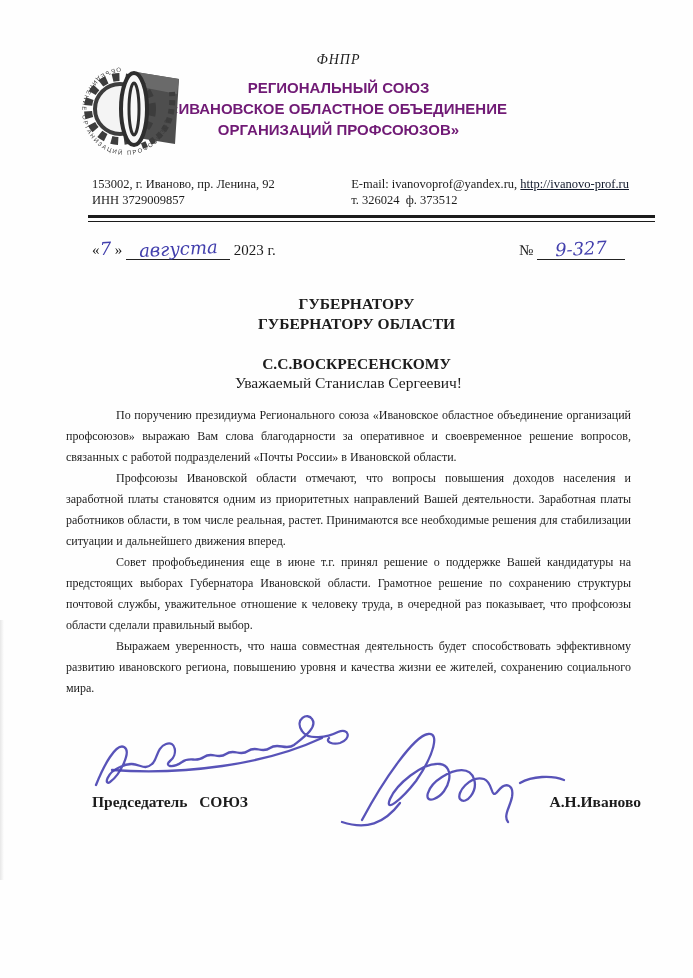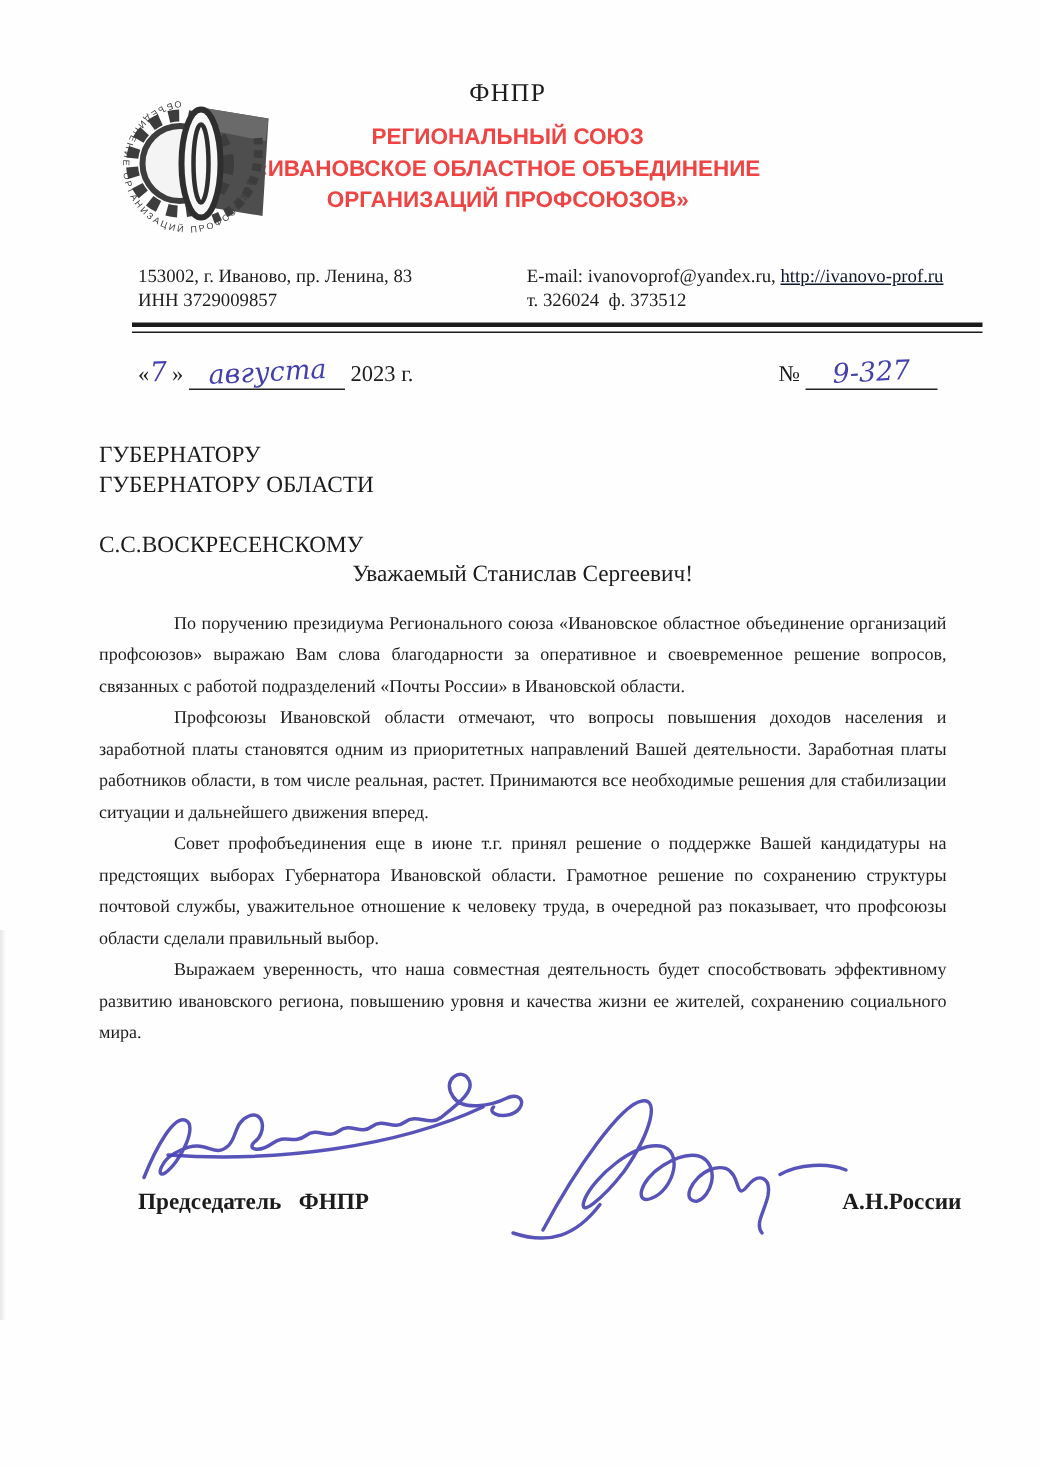--- a/index.html
+++ b/index.html
@@ -15,23 +15,23 @@
     overflow:hidden;
   }
   
   .scan-edge{position:absolute;left:0;top:620px;width:4px;height:260px;
     background:linear-gradient(to right,#d8d8d8,transparent);opacity:.6;}
 
   
   .letterhead{position:relative;min-height:112px;}
   .logo{position:absolute;left:14px;top:2px;width:108px;height:104px;}
   .org-block{text-align:center;margin:0 80px 0 60px;}
-  .org-abbr{font-size:17px;letter-spacing:1px;margin-bottom:9px;}
+  .org-abbr{font-size:14px;letter-spacing:1px;margin-bottom:9px;font-style:italic;}
   .org-name{font-family:"Liberation Sans", sans-serif;font-weight:bold;
-    font-size:15px;line-height:21px;color:#ef4444;}
+    font-size:15px;line-height:21px;color:#701a75;}
 
   .contact-row{display:flex;justify-content:space-between;
     margin-top:12px;padding-left:26px;font-size:12.5px;line-height:16px;}
   .contact-right{padding-right:2px;}
   .site{color:#0f172a;text-decoration:underline;}
   .pre{white-space:pre;}
 
   .rule{margin:7px -24px 0 22px;height:3px;
     border-top:3px solid #1b1b1b;border-bottom:1px solid #1b1b1b;}
 
@@ -39,22 +39,22 @@
   .dateline{display:flex;justify-content:space-between;align-items:flex-end;
     margin-top:16px;padding-left:26px;font-size:15px;}
   .hw{font-family:"DejaVu Serif", serif;font-style:italic;
     color:#4340ad;font-size:18px;display:inline-block;transform:rotate(-3deg);}
   .blank{display:inline-block;border-bottom:1px solid #222;text-align:center;}
   .blank-month{min-width:104px;}
   .blank-num{min-width:88px;}
   .date-right{padding-right:6px;}
 
   
-  .recipient{margin:34px -16px 0 0;text-align:left;
-    font-weight:normal;font-size:15.5px;line-height:20px;}
+  .recipient{margin:34px -16px 0 0;text-align:center;
+    font-weight:bold;font-size:15.5px;line-height:20px;}
   .recipient-name{margin-top:20px;}
 
   
   .salutation{text-align:center;font-weight:normal;font-size:15.5px;}
   .body-text{margin-top:13px;}
   .body-text p{margin:0;font-size:12px;line-height:21px;
     text-align:justify;text-indent:50px;}
 
   
   .sign-area{position:relative;margin-top:4px;height:160px;}
@@ -103,21 +103,21 @@
     <div class="org-block">
       <div class="org-abbr">ФНПР</div>
       <div class="org-name">РЕГИОНАЛЬНЫЙ СОЮЗ</div>
       <div class="org-name">«ИВАНОВСКОЕ ОБЛАСТНОЕ ОБЪЕДИНЕНИЕ</div>
       <div class="org-name">ОРГАНИЗАЦИЙ ПРОФСОЮЗОВ»</div>
     </div>
   </header>
 
   <div class="contact-row">
     <div class="contact-left">
-      <div>153002, г. Иваново, пр. Ленина, 83</div>
+      <div>153002, г. Иваново, пр. Ленина, 92</div>
       <div>ИНН 3729009857</div>
     </div>
     <div class="contact-right">
       <div>
         <span>E-mail: ivanovoprof@yandex.ru,</span>
         <a class="site">http://ivanovo-prof.ru</a>
       </div>
       <div class="pre">т. 326024  ф. 373512</div>
     </div>
   </div>
@@ -167,17 +167,17 @@
         <path d="M 276 119 C 300 127 318 121 334 100"></path>
         <path d="M 296 117 C 318 76 348 33 362 31 C 374 29 368 52 350 78
                  C 336 96 318 111 324 96 C 330 82 356 59 374 61 C 390 63 384 90 368 96
                  C 357 100 360 84 376 74 C 390 65 404 64 408 76 C 412 88 400 103 394 96
                  C 390 90 404 72 418 76 C 428 80 424 98 432 88 C 440 78 448 82 446 94
                  C 444 104 437 113 442 119"></path>
         <path d="M 454 80 C 466 73 486 72 498 77"></path>
       </g>
     </svg>
     <div class="sign-row">
-      <div class="sign-title">Председатель   ФНПР</div>
-      <div class="sign-name">А.Н.России</div>
+      <div class="sign-title">Председатель   СОЮЗ</div>
+      <div class="sign-name">А.Н.Иваново</div>
     </div>
   </div>
 </div>
 
 </body></html>

